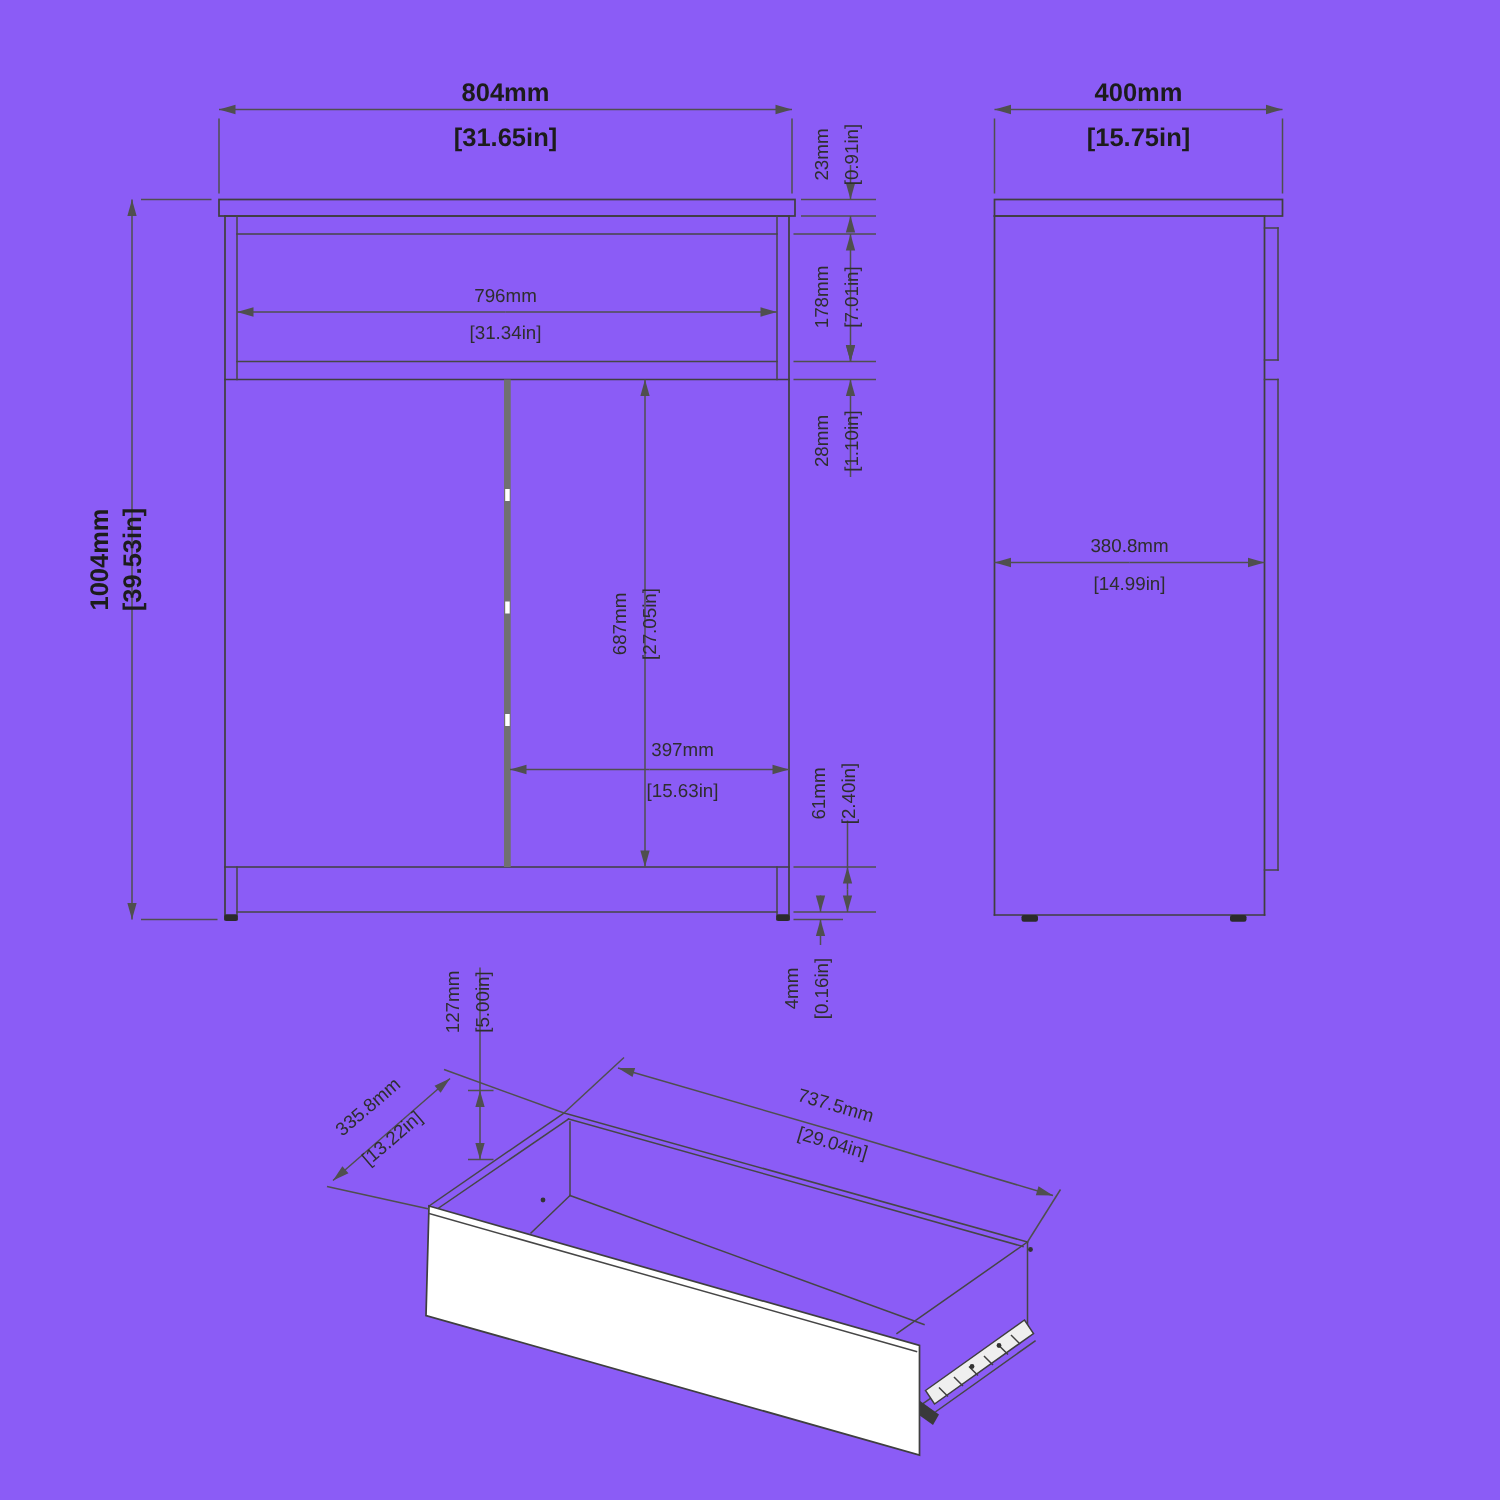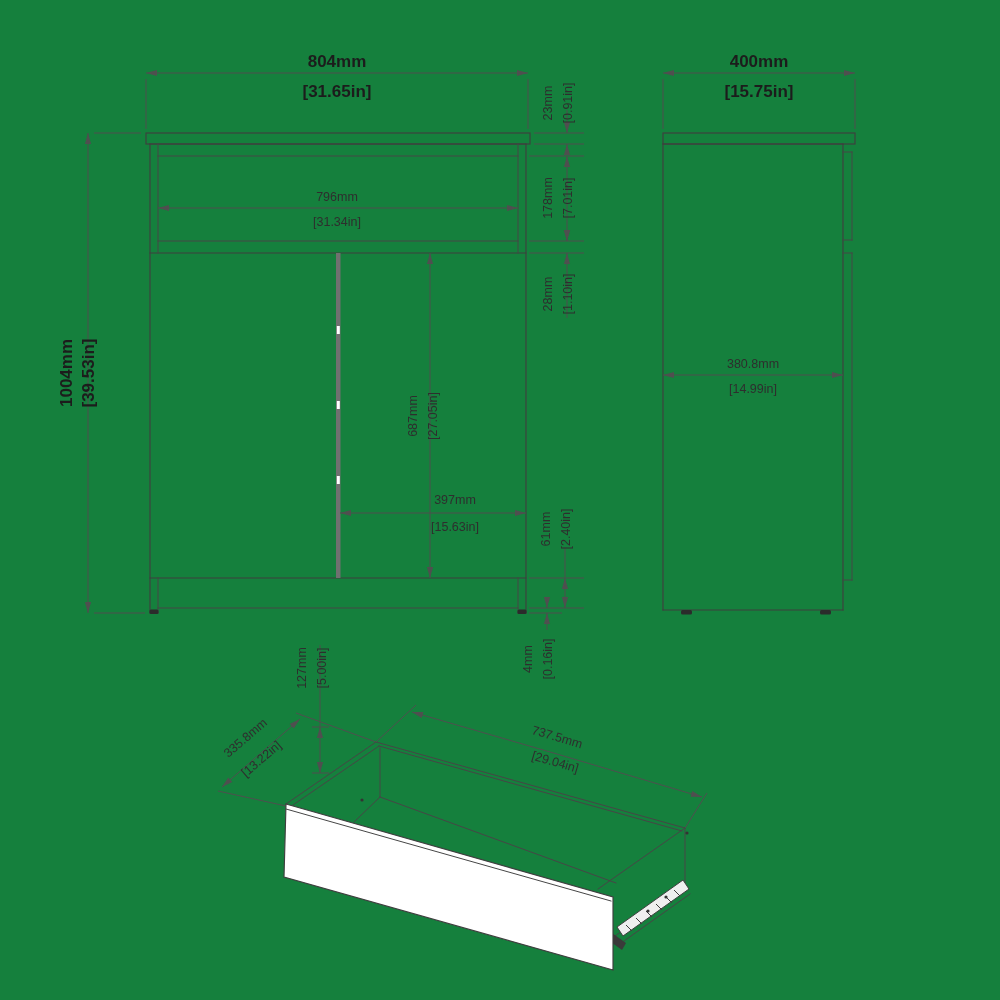--- a/index.html
+++ b/index.html
@@ -1,16 +1,16 @@
 <!DOCTYPE html>
 <html><head>
 <meta charset="utf-8">
 <style>
   html,body{margin:0;padding:0;background:#ffffff;}
-  .page{width:1000px;height:1000px;background:#15803d;position:relative;font-family:"Liberation Sans",sans-serif;}
+  .page{width:1000px;height:1000px;background:#8b5cf6;position:relative;font-family:"Liberation Sans",sans-serif;}
   svg{display:block;}
   .ol{stroke:#3f3f3f;stroke-width:1.15;fill:none;stroke-linecap:square;}
   .ol2{stroke:#464646;stroke-width:1;fill:none;stroke-linecap:square;}
   .dl{stroke:#4f4f4f;stroke-width:1;fill:none;}
   .dt{font-family:"Liberation Sans",sans-serif;font-size:12.5px;fill:#2e2e2e;text-anchor:middle;}
   .dtb{font-family:"Liberation Sans",sans-serif;font-size:17px;font-weight:bold;fill:#1c1c1c;text-anchor:middle;}
   .dark{fill:#2b2b2b;stroke:none;}
   .panel{fill:#ffffff;stroke:#3f3f3f;stroke-width:1.15;}
 </style>
 </head>

